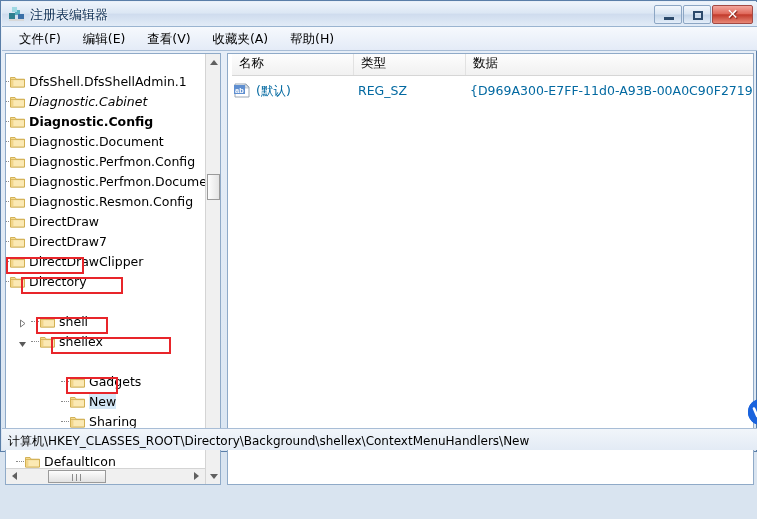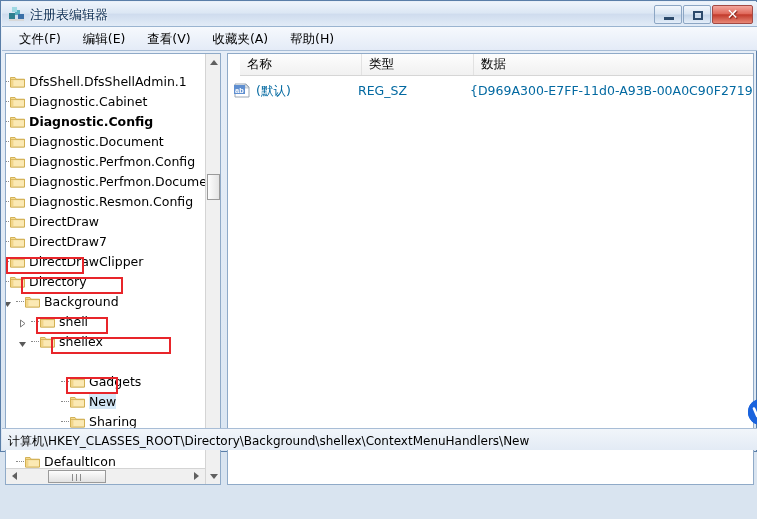--- a/index.html
+++ b/index.html
@@ -152,23 +152,24 @@
   .hs-grip i{
     position:absolute;top:0;width:1px;height:7px;background:#8c8c8c;
   }
   
   .list-pane{
     position:absolute;left:226px;top:52px;width:527px;height:432px;
     background:#fff;border:1px solid #8faac8;box-sizing:border-box;
     overflow:hidden;
   }
   .lheader{
-    position:absolute;left:12px;top:0;right:0;height:21px;
+    position:absolute;left:4px;top:0;right:0;height:21px;
     background:linear-gradient(to bottom,#fdfdfd 0%,#f1f1f1 100%);
     border-bottom:1px solid #d6d6d6;
+    font-family:Liberation Mono, monospace;
   }
   .lh-cell{
     position:absolute;top:0;height:21px;
     font-size:12.5px;color:#000;padding-left:7px;line-height:20px;
     box-sizing:border-box;
     border-right:1px solid #e2e2e2;
   }
   .lrow{position:absolute;left:0;right:0;height:22px;}
   .lcell{
     position:absolute;top:3px;font-size:12.5px;color:#0369a1;white-space:nowrap;
@@ -236,21 +237,21 @@
     <div class="tree-inner" id="tree-inner">
         <div class="trow" style="top: 2px;">
           <i class="dots-h" style="left: -5px; width: 8px;"></i>
           <i class="folder" style="left: 4px;"><svg width="15" height="13" viewBox="0 0 15 13">
               <path d="M0.5 2.5 L5 2.5 L6.3 4.2 L14.5 4.2 L14.5 12 L0.5 12 Z" fill="#f5d98c" stroke="#c9a33e" stroke-width="0.8"></path>
               <path d="M0.5 4.6 L14.5 4.6 L14.5 12 L0.5 12 Z" fill="#fbe9b4" stroke="#c9a33e" stroke-width="0.7"></path>
               <path d="M1 5.2 L3.4 5.2 L3.4 11.6 L1 11.6 Z" fill="#f0cf7d" opacity="0.8"></path>
             </svg></i>
           <span class="tlabel" style="left: 23px;">DfsShell.DfsShellAdmin.1</span>
         </div>
-        <div class="trow" style="top: 22px;">
+        <div class="trow" style="top: 22px; font-style: italic;">
           <i class="dots-h" style="left: -5px; width: 8px;"></i>
           <i class="folder" style="left: 4px;"><svg width="15" height="13" viewBox="0 0 15 13">
               <path d="M0.5 2.5 L5 2.5 L6.3 4.2 L14.5 4.2 L14.5 12 L0.5 12 Z" fill="#f5d98c" stroke="#c9a33e" stroke-width="0.8"></path>
               <path d="M0.5 4.6 L14.5 4.6 L14.5 12 L0.5 12 Z" fill="#fbe9b4" stroke="#c9a33e" stroke-width="0.7"></path>
               <path d="M1 5.2 L3.4 5.2 L3.4 11.6 L1 11.6 Z" fill="#f0cf7d" opacity="0.8"></path>
             </svg></i>
           <span class="tlabel" style="left: 23px;">Diagnostic.Cabinet</span>
         </div>
         <div class="trow" style="top: 42px; font-weight: bold;">
           <i class="dots-h" style="left: -5px; width: 8px;"></i>
@@ -325,32 +326,20 @@
           <span class="tlabel" style="left: 23px;">DirectDrawClipper</span>
         </div>
         <div class="trow" style="top: 202px;">
           <i class="dots-h" style="left: -5px; width: 8px;"></i>
           <i class="folder" style="left: 4px;"><svg width="15" height="13" viewBox="0 0 15 13">
               <path d="M0.5 2.5 L5 2.5 L6.3 4.2 L14.5 4.2 L14.5 12 L0.5 12 Z" fill="#f5d98c" stroke="#c9a33e" stroke-width="0.8"></path>
               <path d="M0.5 4.6 L14.5 4.6 L14.5 12 L0.5 12 Z" fill="#fbe9b4" stroke="#c9a33e" stroke-width="0.7"></path>
               <path d="M1 5.2 L3.4 5.2 L3.4 11.6 L1 11.6 Z" fill="#f0cf7d" opacity="0.8"></path>
             </svg></i>
           <span class="tlabel" style="left: 23px;">Directory</span>
-        </div>
-        <div class="trow" style="top: 222px;">
-          <i class="dots-h" style="left: 10px; width: 8px;"></i>
-          <i class="tri-out" style="left: -3px;"><svg width="9" height="9" viewBox="0 0 9 9">
-              <path d="M1 3 L8 3 L4.5 8 Z" fill="#5a5a5a"></path>
-            </svg></i>
-          <i class="folder" style="left: 19px;"><svg width="15" height="13" viewBox="0 0 15 13">
-              <path d="M0.5 2.5 L5 2.5 L6.3 4.2 L14.5 4.2 L14.5 12 L0.5 12 Z" fill="#f5d98c" stroke="#c9a33e" stroke-width="0.8"></path>
-              <path d="M0.5 4.6 L14.5 4.6 L14.5 12 L0.5 12 Z" fill="#fbe9b4" stroke="#c9a33e" stroke-width="0.7"></path>
-              <path d="M1 5.2 L3.4 5.2 L3.4 11.6 L1 11.6 Z" fill="#f0cf7d" opacity="0.8"></path>
-            </svg></i>
-          <span class="tlabel" style="left: 38px;">Background</span>
         </div>
         <div class="trow" style="top: 242px;">
           <i class="dots-h" style="left: 25px; width: 8px;"></i>
           <i class="tri-out" style="left: 12px;"><svg width="9" height="9" viewBox="0 0 9 9">
               <path d="M2.5 1 L7 4.5 L2.5 8 Z" fill="none" stroke="#7d7d7d" stroke-width="1"></path>
             </svg></i>
           <i class="folder" style="left: 34px;"><svg width="15" height="13" viewBox="0 0 15 13">
               <path d="M0.5 2.5 L5 2.5 L6.3 4.2 L14.5 4.2 L14.5 12 L0.5 12 Z" fill="#f5d98c" stroke="#c9a33e" stroke-width="0.8"></path>
               <path d="M0.5 4.6 L14.5 4.6 L14.5 12 L0.5 12 Z" fill="#fbe9b4" stroke="#c9a33e" stroke-width="0.7"></path>
               <path d="M1 5.2 L3.4 5.2 L3.4 11.6 L1 11.6 Z" fill="#f0cf7d" opacity="0.8"></path>

